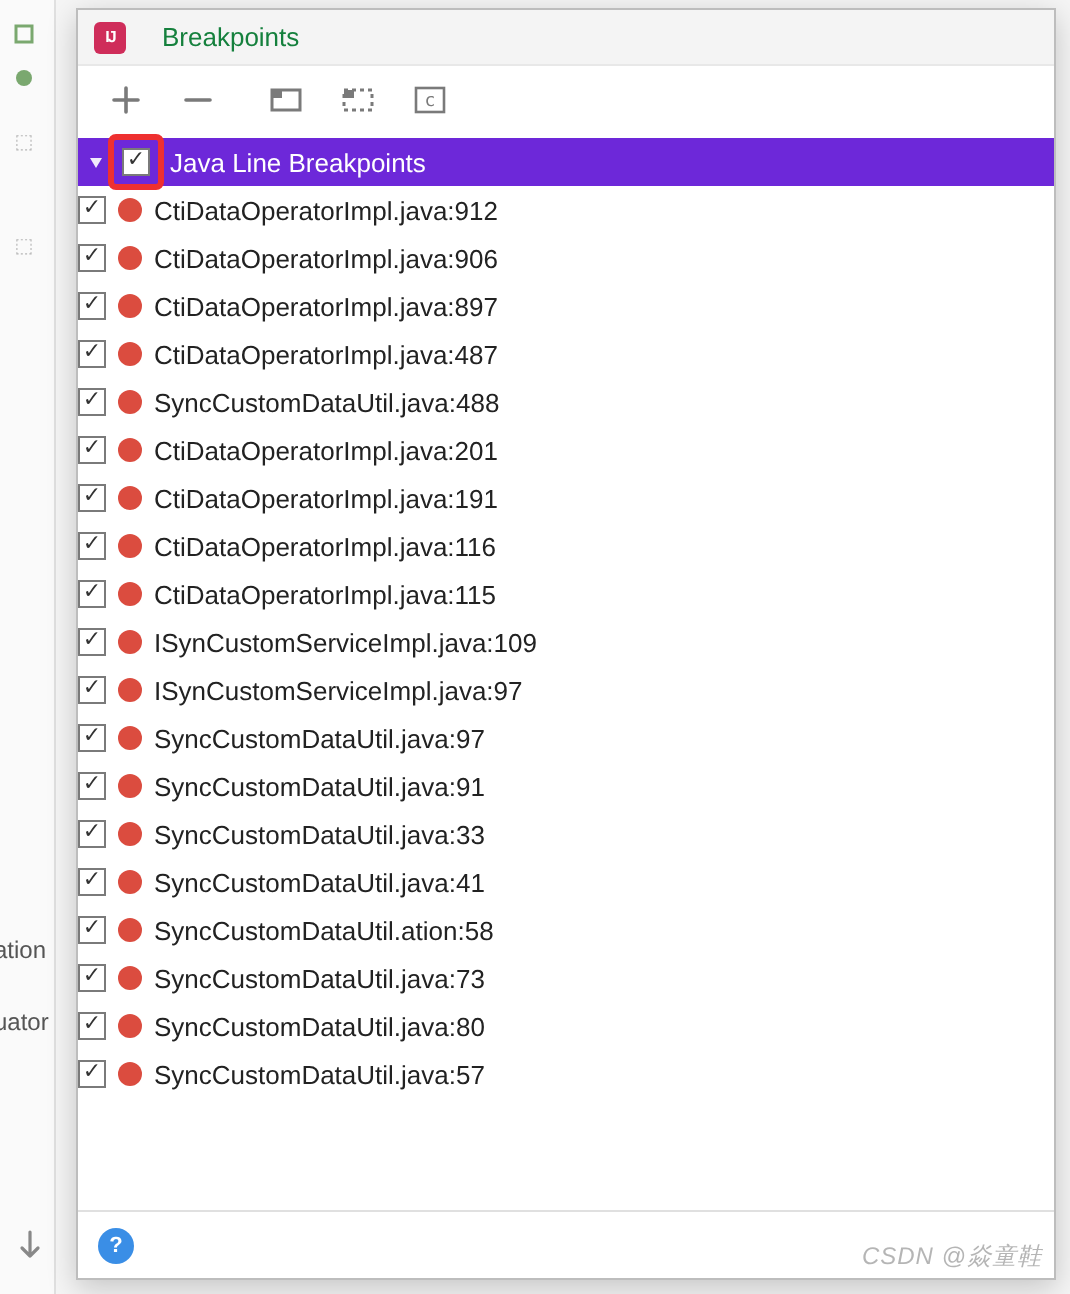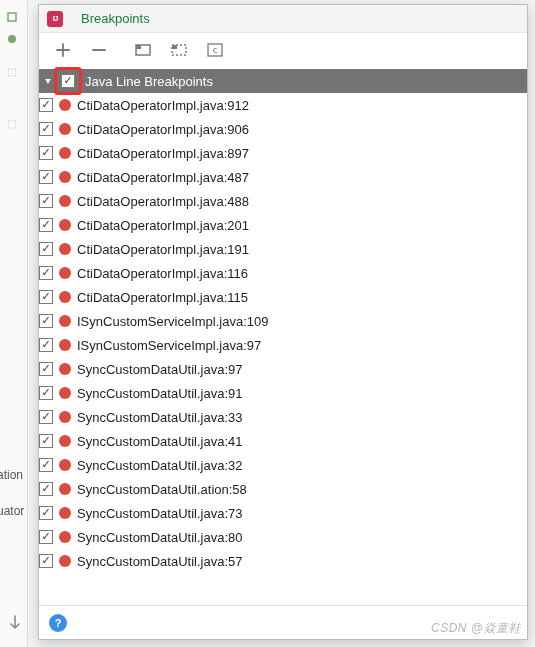--- a/index.html
+++ b/index.html
@@ -89,21 +89,21 @@
     .tree {
       flex: 1;
       overflow: hidden;
       padding-top: 2px;
     }
     .tree-root {
       height: 24px;
       display: flex;
       align-items: center;
       padding-left: 2px;
-      background: #737373;
+      background: #6d28d9;
       color: #fff;
       gap: 4px;
     }
     .expand-arrow {
       width: 14px;
       height: 14px;
       display: flex;
       align-items: center;
       justify-content: center;
       color: rgba(255,255,255,0.9);
@@ -299,21 +299,21 @@
           <span class="bp-label">CtiDataOperatorImpl.java:897</span>
         </div>
         <div class="bp-row">
           <div class="checkbox checked"></div>
           <div class="bp-dot"></div>
           <span class="bp-label">CtiDataOperatorImpl.java:487</span>
         </div>
         <div class="bp-row">
           <div class="checkbox checked"></div>
           <div class="bp-dot"></div>
-          <span class="bp-label">CtiDataOperatorImpl.java:488</span>
+          <span class="bp-label">SyncCustomDataUtil.java:488</span>
         </div>
         <div class="bp-row">
           <div class="checkbox checked"></div>
           <div class="bp-dot"></div>
           <span class="bp-label">CtiDataOperatorImpl.java:201</span>
         </div>
         <div class="bp-row">
           <div class="checkbox checked"></div>
           <div class="bp-dot"></div>
           <span class="bp-label">CtiDataOperatorImpl.java:191</span>
@@ -350,25 +350,20 @@
         </div>
         <div class="bp-row">
           <div class="checkbox checked"></div>
           <div class="bp-dot"></div>
           <span class="bp-label">SyncCustomDataUtil.java:33</span>
         </div>
         <div class="bp-row">
           <div class="checkbox checked"></div>
           <div class="bp-dot"></div>
           <span class="bp-label">SyncCustomDataUtil.java:41</span>
-        </div>
-        <div class="bp-row">
-          <div class="checkbox checked"></div>
-          <div class="bp-dot"></div>
-          <span class="bp-label">SyncCustomDataUtil.java:32</span>
         </div>
         <div class="bp-row">
           <div class="checkbox checked"></div>
           <div class="bp-dot"></div>
           <span class="bp-label">SyncCustomDataUtil.ation:58</span>
         </div>
         <div class="bp-row">
           <div class="checkbox checked"></div>
           <div class="bp-dot"></div>
           <span class="bp-label">SyncCustomDataUtil.java:73</span>

